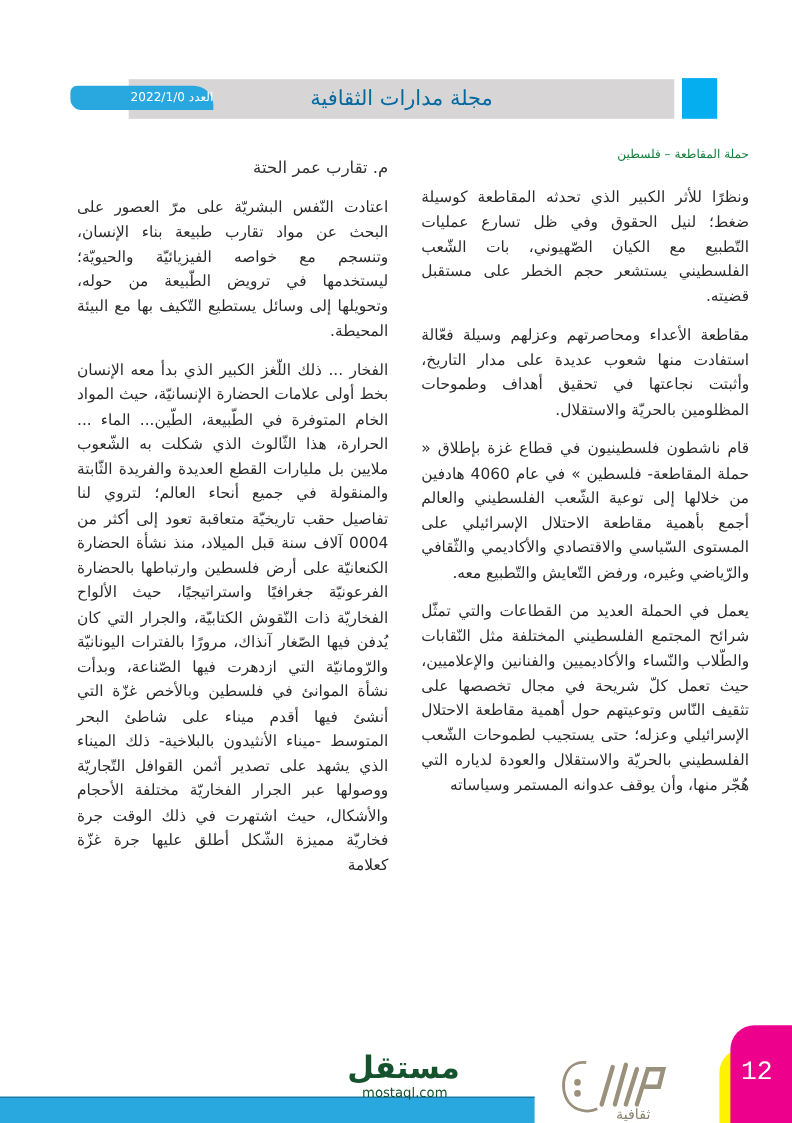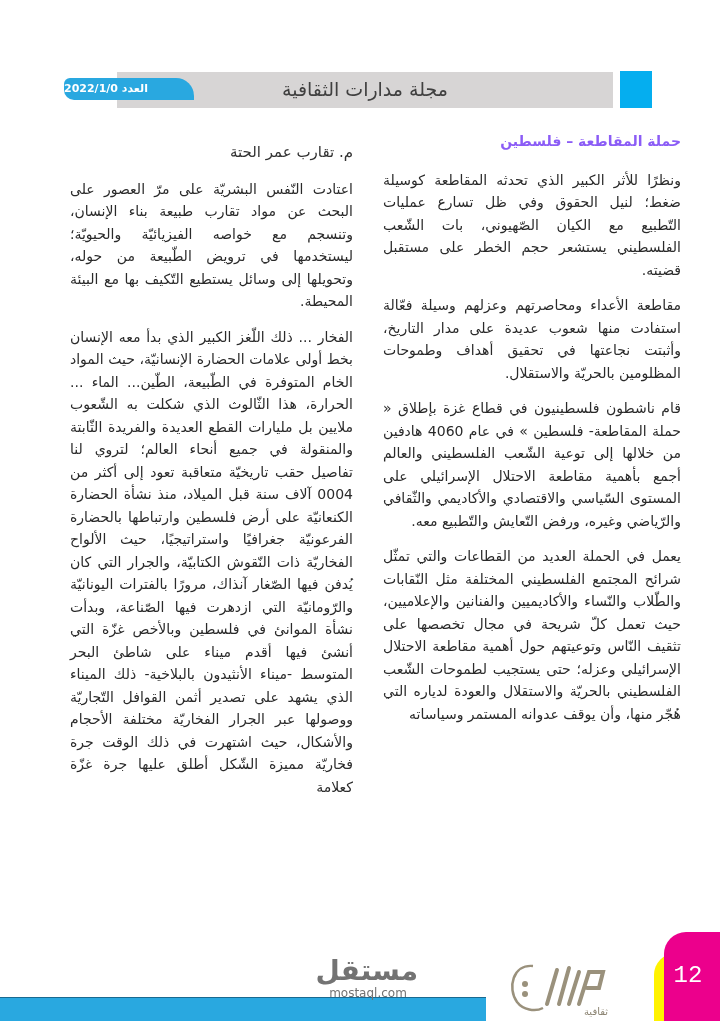--- a/index.html
+++ b/index.html
@@ -2,44 +2,44 @@
 <html><head>
 <meta charset="utf-8">
 <style>
   * { box-sizing: border-box; margin: 0; padding: 0; }
   html, body { width: 720px; height: 1021px; background: #ffffff; overflow: hidden; }
   body { position: relative; font-family: "DejaVu Sans", sans-serif; color: #222; }
 
   
   .hdr-bar { position: absolute; left: 117px; top: 72px; width: 496px; height: 36px; background: #d7d5d5; }
   .hdr-title { position: absolute; left: 240px; top: 74px; width: 250px; text-align: center; direction: rtl;
-    font-family: "DejaVu Sans", sans-serif; font-size: 19px; color: #404040; line-height: 30px; }
+    font-family: "DejaVu Sans", sans-serif; font-size: 19px; color: #0369a1; line-height: 30px; }
   .hdr-issue { position: absolute; left: 64px; top: 78px; width: 130px; height: 22px; border-radius: 6px 18px 0 10px;
-    background: #29a8e0; color: #fff; font-size: 11px; font-weight: bold; direction: rtl; text-align: left; line-height: 22px; }
+    background: #29a8e0; color: #fff; font-size: 11px; font-weight: normal; direction: rtl; text-align: right; line-height: 22px; }
   .hdr-square { position: absolute; left: 620px; top: 71px; width: 32px; height: 37px; background: #05aeef; }
 
   
   .col { position: absolute; direction: rtl; text-align: justify; font-family: "DejaVu Sans", sans-serif;
     font-size: 14px; line-height: 22.5px; color: #2a2a2a; }
   .col-right { left: 383px; top: 130px; width: 298px; }
   .col-left { left: 70px; top: 103px; width: 283px; }
   .col p { margin-bottom: 13px; text-align-last: right; }
-  .heading { color: #8b5cf6; font-weight: bold; font-size: 14px; margin-bottom: 16px; }
+  .heading { color: #15803d; font-weight: normal; font-size: 11px; margin-bottom: 16px; }
   .author { font-size: 15px; color: #333; margin-bottom: 14px; }
   .spacer { height: 38px; }
 
   
   .foot-blue { position: absolute; left: 0; top: 997px; width: 486px; height: 24px; background: #29a8e0; border-top: 1px solid #1a6a90; }
   .foot-yellow { position: absolute; left: 654px; top: 953px; width: 40px; height: 68px; background: #fff200; border-radius: 22px 0 0 0; }
   .foot-pink { position: absolute; left: 664px; top: 932px; width: 56px; height: 89px; background: #ec008c; border-radius: 22px 0 0 0; }
   .page-num { position: absolute; left: 664px; top: 962px; width: 48px; text-align: center; color: #fff;
     font-size: 24px; font-family: Liberation Mono, monospace; }
   .logo { position: absolute; left: 503px; top: 958px; width: 110px; height: 60px; }
-  .logo-text { position: absolute; left: 584px; top: 1006px; font-size: 10px; color: #8a8270; direction: rtl; }
-  .watermark { position: absolute; left: 318px; top: 955px; width: 100px; text-align: center; color: #737373; }
+  .logo-text { position: absolute; left: 560px; top: 1006px; font-size: 13px; color: #8a8270; direction: rtl; }
+  .watermark { position: absolute; left: 318px; top: 955px; width: 100px; text-align: center; color: #14532d; }
   .wm-ar { font-size: 28px; font-weight: bold; line-height: 32px; direction: rtl; }
   .wm-en { font-size: 12px; line-height: 12px; }
 </style>
 </head>
 <body>
 
 <div class="hdr-bar"></div>
 <div class="hdr-title">مجلة مدارات الثقافية</div>
 <div class="hdr-issue">العدد 2022/1/0</div>
 <div class="hdr-square"></div>

